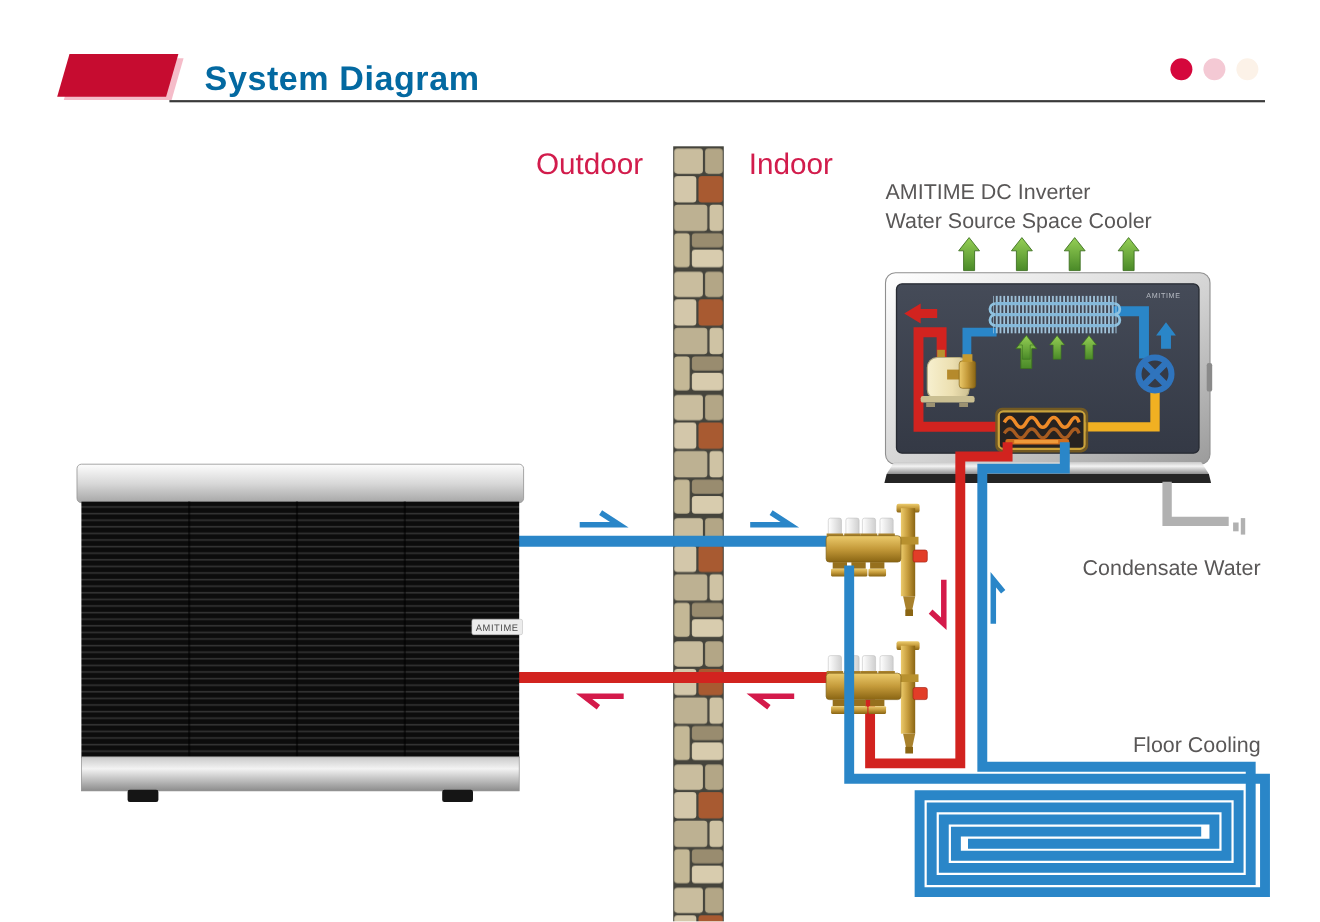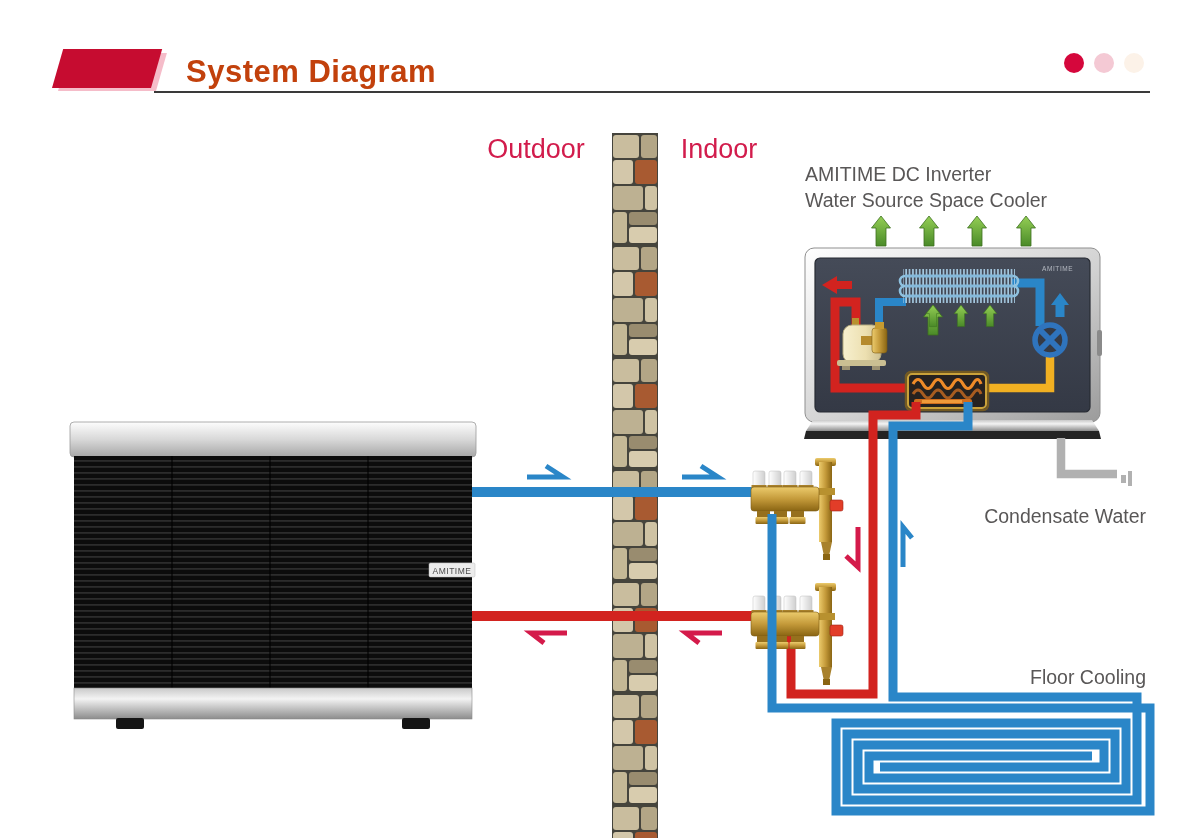--- a/index.html
+++ b/index.html
@@ -3,21 +3,21 @@
 <meta charset="utf-8">
 <style>
   html,body{margin:0;padding:0;background:#ffffff;}
   .stage{position:relative;width:1200px;height:838px;background:#ffffff;overflow:hidden;
          font-family:"Liberation Sans",sans-serif;}
   
   .hdr-shape-pink{position:absolute;left:58px;top:53px;width:98px;height:38px;background:#f5bcc9;
      transform:skewX(-16deg);transform-origin:bottom left;}
   .hdr-shape-red{position:absolute;left:52px;top:49px;width:99px;height:39px;background:#c60c30;
      transform:skewX(-16deg);transform-origin:bottom left;}
-  .hdr-title{position:absolute;left:186px;top:54px;font-size:31px;font-weight:bold;color:#c2410c;
+  .hdr-title{position:absolute;left:186px;top:54px;font-size:31px;font-weight:bold;color:#0369a1;
      letter-spacing:0.5px;white-space:nowrap;}
   .hdr-line{position:absolute;left:154px;top:91px;width:996px;height:2px;background:#3a3a3a;}
   .hdr-dots{position:absolute;left:1063px;top:52px;}
   
   text{font-family:"Liberation Sans",sans-serif;}
   .zone-label{font-size:27px;fill:#d21c4c;}
   .gray-label{font-size:19.5px;fill:#595757;}
   .brand-label{font-size:8.5px;fill:#4a4a4a;letter-spacing:0.5px;}
   .logo-label{font-size:6.5px;fill:#cfd3da;opacity:0.8;letter-spacing:0.6px;}
   .pipe{fill:none;stroke-linejoin:miter;}

